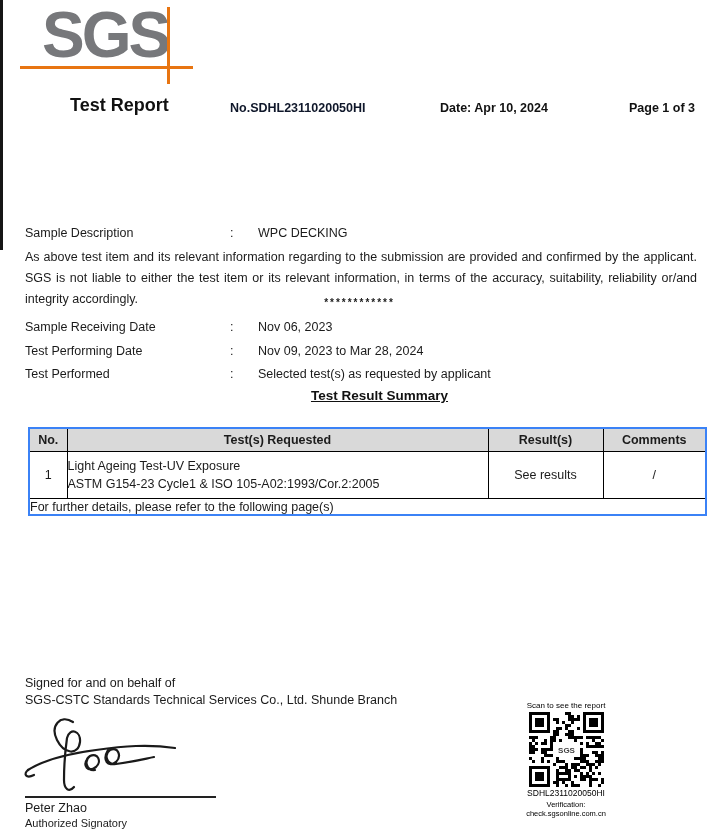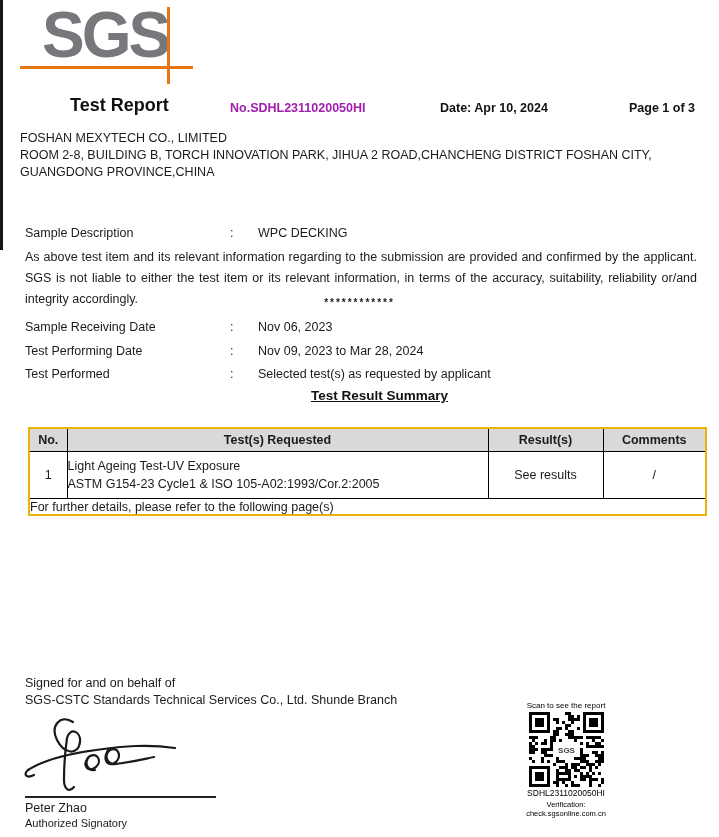--- a/index.html
+++ b/index.html
@@ -13,21 +13,21 @@
   .edge-artifact{left:0;top:0;width:3px;height:250px;background:#161616;}
 
   
   .logo-text{left:42px;top:3px;font-size:64px;font-weight:bold;color:#77787B;
     letter-spacing:-3px;line-height:1;}
   .logo-hline{left:20px;top:66px;width:173px;height:3px;background:#E87511;}
   .logo-vline{left:167px;top:7px;width:3px;height:77px;background:#E87511;}
 
   
   .h-title{left:70px;top:95px;font-size:18px;font-weight:bold;color:#111;}
-  .h-no{left:230px;top:101px;font-size:12.5px;font-weight:bold;color:#a21caf;text-align:center;}
+  .h-no{left:230px;top:101px;font-size:12.5px;font-weight:bold;color:#0f172a;text-align:center;}
   .h-date{left:440px;top:101px;font-size:12.5px;font-weight:bold;color:#111;}
   .h-page{left:629px;top:101px;font-size:12.5px;font-weight:bold;color:#111;}
 
   
   .applicant{left:20px;top:130px;width:690px;font-size:12.5px;line-height:17px;}
 
   
   .lrow{left:0;width:719px;font-size:12.5px;}
   .lrow .lbl{position:absolute;left:25px;white-space:nowrap;}
   .lrow .col{position:absolute;left:230px;}
@@ -43,21 +43,21 @@
     font-weight:bold;letter-spacing:2px;}
 
   .summary-title{left:0;top:388px;width:719px;text-align:center;font-size:13.5px;
     font-weight:bold;text-decoration:underline;color:#111;padding-left:20px;}
 
   
   .tbl-wrap{left:28px;top:427px;width:677px;}
   table.results{border-collapse:collapse;width:677px;table-layout:fixed;}
   table.results th,table.results td{border:1px solid #000;font-size:12.5px;
     padding:0;vertical-align:middle;}
-  table.results{border:2px solid #eab308;}
+  table.results{border:2px solid #3b82f6;}
   table.results th{background:#D9D9D9;font-weight:bold;text-align:center;height:22px;}
   .col-no{width:38px;}
   .col-test{width:421px;}
   .col-result{width:115px;}
   .col-comment{width:103px;}
   td.c-no{text-align:center;height:46px;}
   td.c-test{text-align:left;padding-left:8px;line-height:18px;}
   td.c-result,td.c-comment{text-align:center;}
   td.c-footer{text-align:left;padding:3px 0 3px 6px;height:15px;border-radius:8px;}
 
@@ -86,25 +86,20 @@
 
   <div class="abs logo-text">SGS</div>
   <div class="abs logo-hline"></div>
   <div class="abs logo-vline"></div>
 
   <div class="abs h-title">Test Report</div>
   <div class="abs h-no">No.SDHL2311020050HI</div>
   <div class="abs h-date">Date: Apr 10, 2024</div>
   <div class="abs h-page">Page 1 of 3</div>
 
-  <div class="abs applicant">
-    <div>FOSHAN MEXYTECH CO., LIMITED</div>
-    <div>ROOM 2-8, BUILDING B, TORCH INNOVATION PARK, JIHUA 2 ROAD,CHANCHENG DISTRICT FOSHAN CITY,</div>
-    <div>GUANGDONG PROVINCE,CHINA</div>
-  </div>
 
   <div class="abs lrow r-sample">
     <span class="lbl">Sample Description</span>
     <span class="col">:</span>
     <span class="val">WPC DECKING</span>
   </div>
 
   <div class="abs disclaimer">As above test item and its relevant information regarding to the submission are provided and confirmed by the applicant. SGS is not liable to either the test item or its relevant information, in terms of the accuracy, suitability, reliability or/and integrity accordingly.</div>
   <div class="abs stars">************</div>
 

